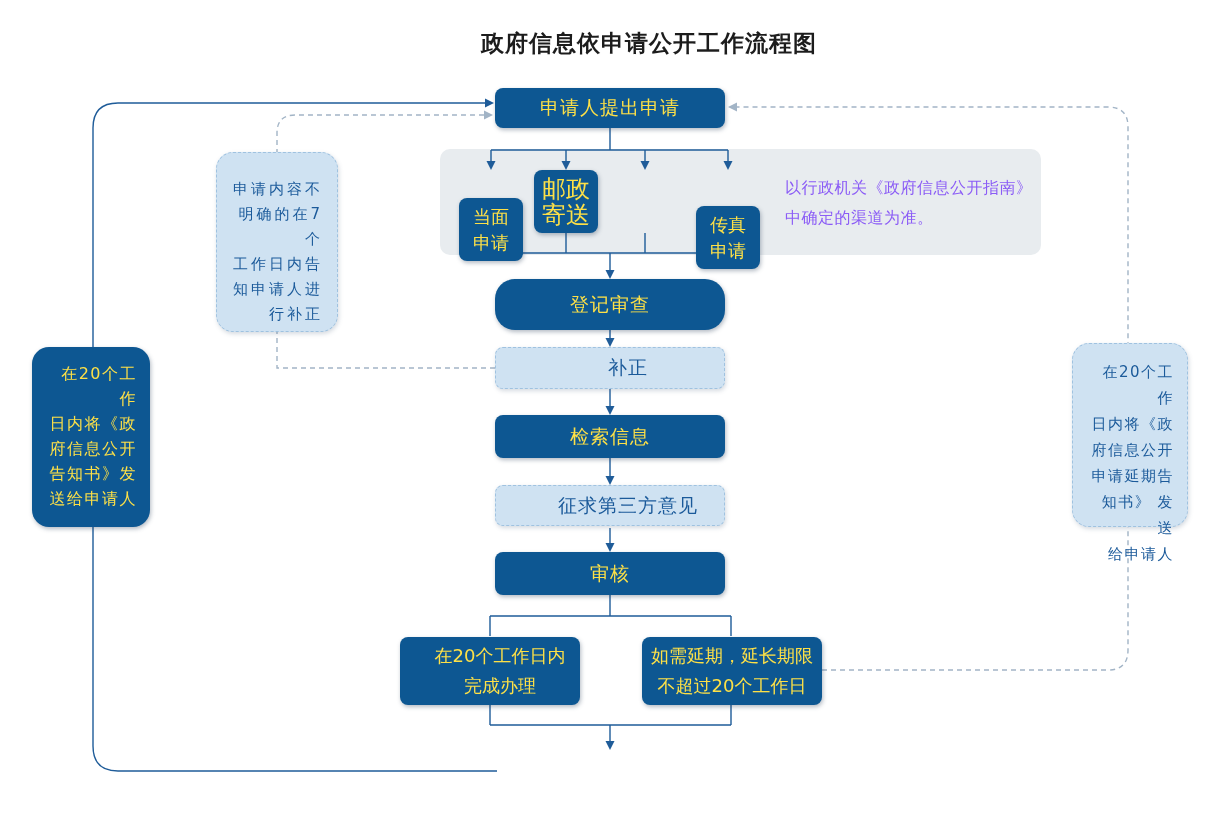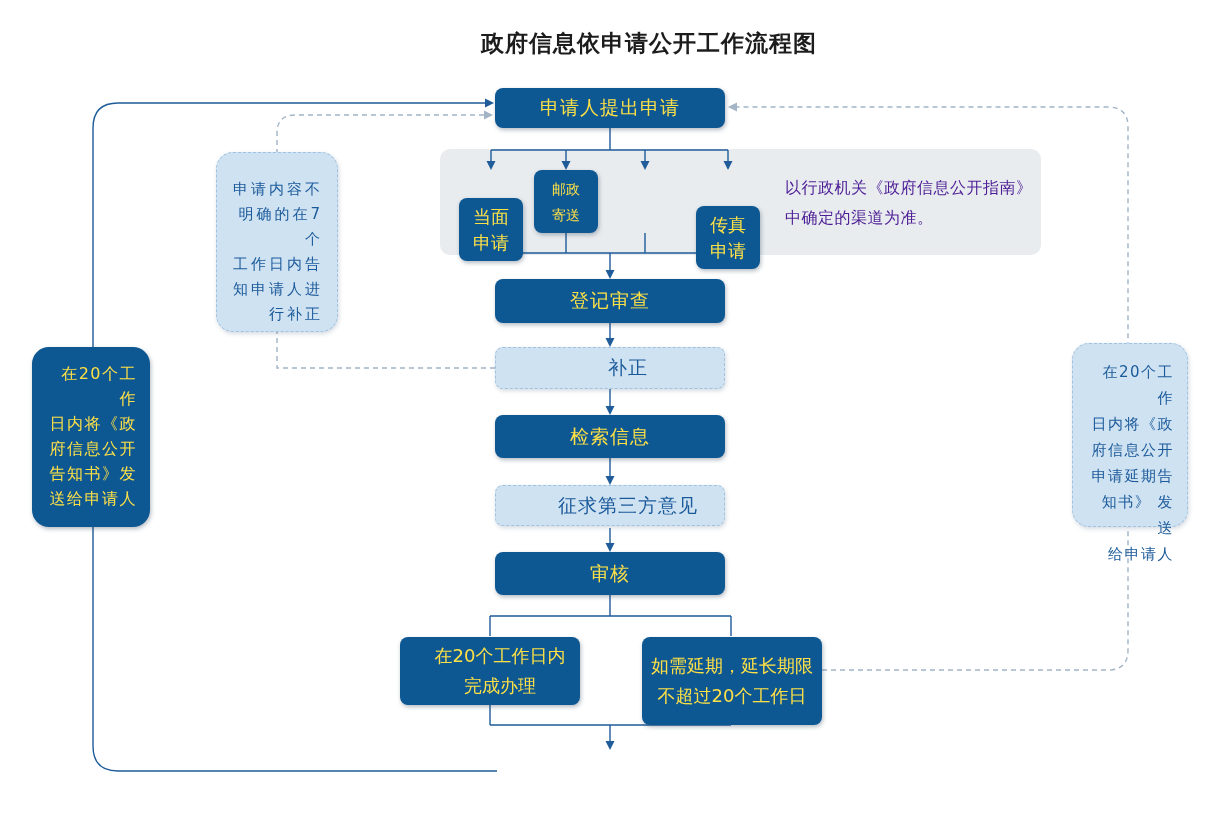--- a/index.html
+++ b/index.html
@@ -26,21 +26,21 @@
   }
   .box-light{
     background:#cfe2f2;color:#1b5a9a;border:1.5px dashed #9fc2e0;
     box-shadow:1px 2px 4px rgba(90,110,135,0.25);
     padding-left:36px;
   }
   .note-box{
     display:block;text-align:right;justify-content:flex-start;border-radius:17px;
   }
   .channel-note{
-    position:absolute;z-index:3;color:#4c1d95;font-size:16px;line-height:30px;
+    position:absolute;z-index:3;color:#8b5cf6;font-size:16px;line-height:30px;
     white-space:pre-line;letter-spacing:0.5px;
   }
   .flow-label{font-size:19px;letter-spacing:1px;}
 </style>
 </head>
 <body>
 
 <div class="stage">
 
   <div class="title">政府信息依申请公开工作流程图</div>
@@ -76,42 +76,42 @@
     <g fill="#a2b4c6" stroke="none">
       <polygon points="484,110.5 484,119.5 493,115"></polygon>
       <polygon points="737,102.5 737,111.5 728,107"></polygon>
     </g>
   </svg>
 
   <div class="box box-dark flow-label" style="left:495px;top:88px;width:230px;height:40px;">申请人提出申请</div>
 
   <div class="box box-dark" style="left:459px;top:170px;width:64px;height:63px;font-size:18px;line-height:26px;margin-top:28px;">当面
 申请</div>
-  <div class="box box-dark" style="left:534px;top:170px;width:64px;height:63px;font-size:14px;line-height:26px;">邮政
+  <div class="box box-dark" style="left:534px;top:170px;width:64px;height:63px;font-size:24px;line-height:26px;">邮政
 寄送</div>
   <div class="box box-dark" style="left:696px;top:170px;width:64px;height:63px;font-size:18px;line-height:26px;margin-top:36px;">传真
 申请</div>
 
   <div class="channel-note" style="left:785px;top:173px;width:250px;">以行政机关《政府信息公开指南》
 中确定的渠道为准。</div>
 
-  <div class="box box-dark flow-label" style="left:495px;top:279px;width:230px;height:44px;">登记审查</div>
+  <div class="box box-dark flow-label" style="left:495px;top:279px;width:230px;height:51px;border-radius:20px;">登记审查</div>
 
   <div class="box box-light flow-label" style="left:495px;top:347px;width:230px;height:42px;">补正</div>
 
   <div class="box box-dark flow-label" style="left:495px;top:415px;width:230px;height:43px;">检索信息</div>
 
   <div class="box box-light flow-label" style="left:495px;top:485px;width:230px;height:41px;">征求第三方意见</div>
 
   <div class="box box-dark flow-label" style="left:495px;top:552px;width:230px;height:43px;">审核</div>
 
   <div class="box box-dark" style="left:400px;top:637px;width:180px;height:68px;font-size:18px;line-height:30px;padding-left:20px;">在20个工作日内
 完成办理</div>
 
-  <div class="box box-dark" style="left:642px;top:637px;width:180px;height:88px;font-size:18px;line-height:30px;">如需延期，延长期限
+  <div class="box box-dark" style="left:642px;top:637px;width:180px;height:68px;font-size:18px;line-height:30px;">如需延期，延长期限
 不超过20个工作日</div>
 
 
   <div class="box box-dark note-box" style="left:32px;top:347px;width:118px;height:180px;padding:14px 13px;font-size:16px;line-height:25px;letter-spacing:1.5px;">在20个工作
 日内将《政
 府信息公开
 告知书》发
 送给申请人</div>
 
   <div class="box box-light note-box" style="left:216px;top:152px;width:122px;height:180px;padding:24px 14px;font-size:15px;line-height:25px;letter-spacing:3px;">申请内容不

